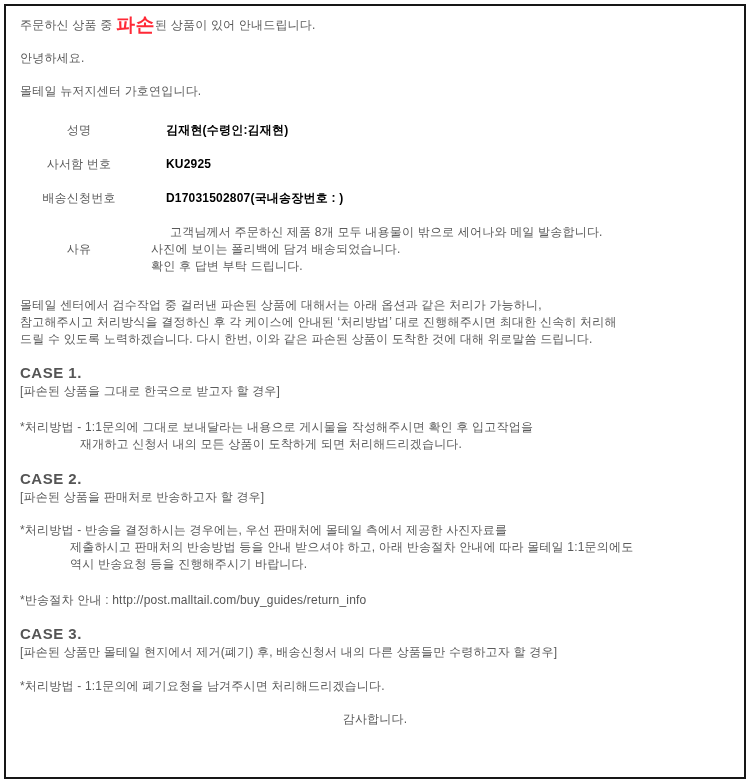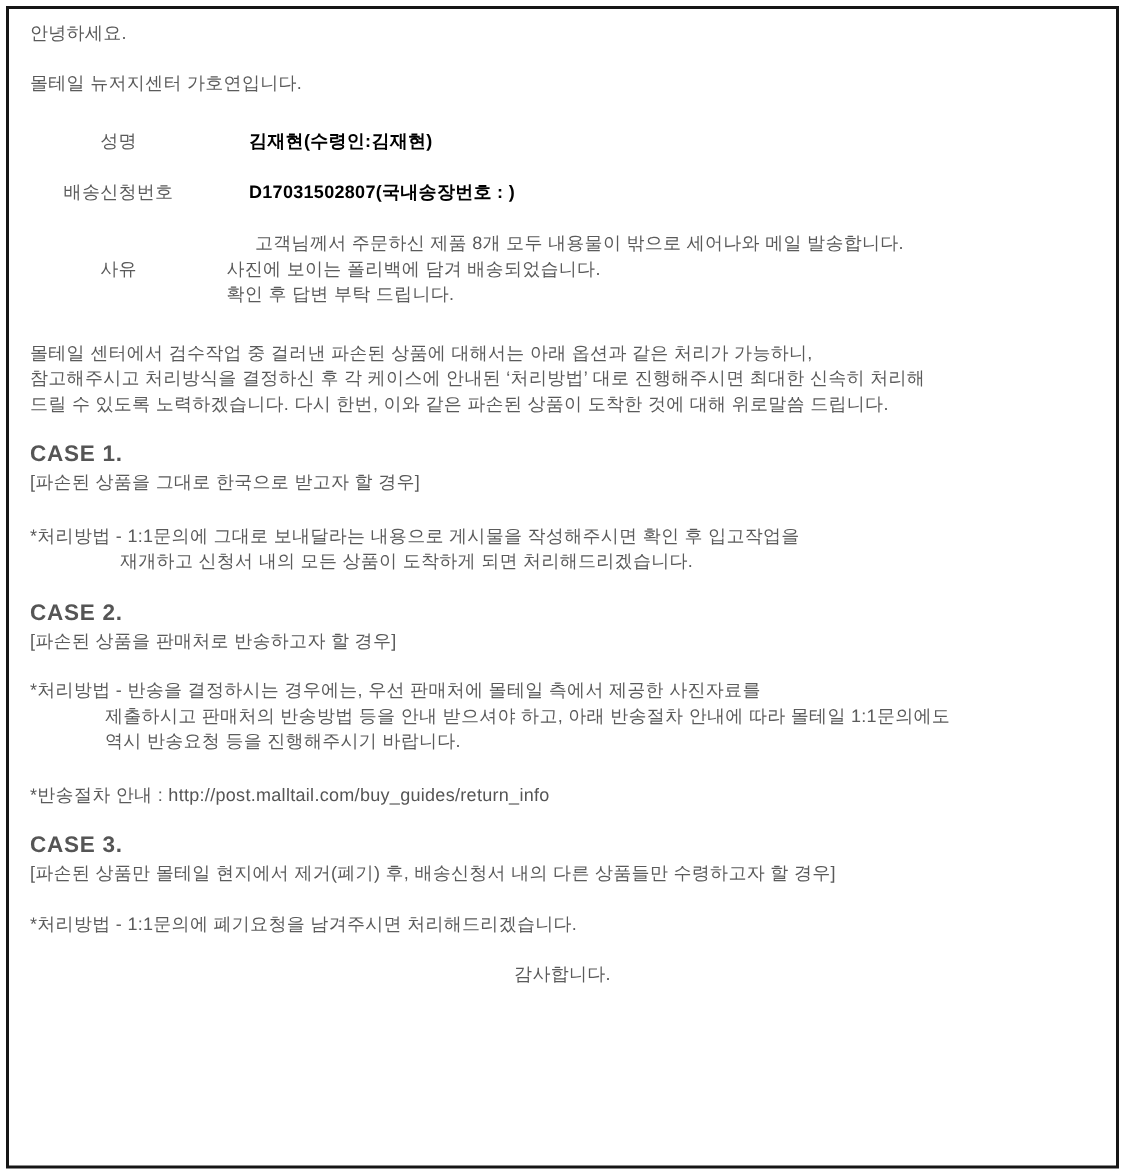--- a/index.html
+++ b/index.html
@@ -85,27 +85,32 @@
   .return-info { margin-top: 19px; }
   .url { font-family: "Liberation Sans", "DejaVu Sans", sans-serif; color: #555555; }
   .closing { margin-top: 16px; text-align: center; }
 </style>
 </head>
 <body>
 
 <div class="page">
   <div class="frame">
 
+    <div class="line intro-line1"><span>주문하신 상품 중 </span><span class="damaged">파손</span><span>된 상품이 있어 안내드립니다.</span></div>
     <div class="line greeting">안녕하세요.</div>
     <div class="line sender">몰테일 뉴저지센터 가호연입니다.</div>
 
     <div>
       <div class="info-row">
         <div class="line info-label">성명</div>
         <div class="line info-value">김재현(수령인:김재현)</div>
+      </div>
+      <div class="info-row">
+        <div class="line info-label">사서함 번호</div>
+        <div class="line info-value">KU2925</div>
       </div>
       <div class="info-row">
         <div class="line info-label">배송신청번호</div>
         <div class="line info-value">D17031502807(국내송장번호 : )</div>
       </div>
       <div class="reason-row">
         <div class="line reason-label">사유</div>
         <div class="reason-lines">
           <div class="line reason-first">고객님께서 주문하신 제품 8개 모두 내용물이 밖으로 세어나와 메일 발송합니다.</div>
           <div class="line">사진에 보이는 폴리백에 담겨 배송되었습니다.</div>

